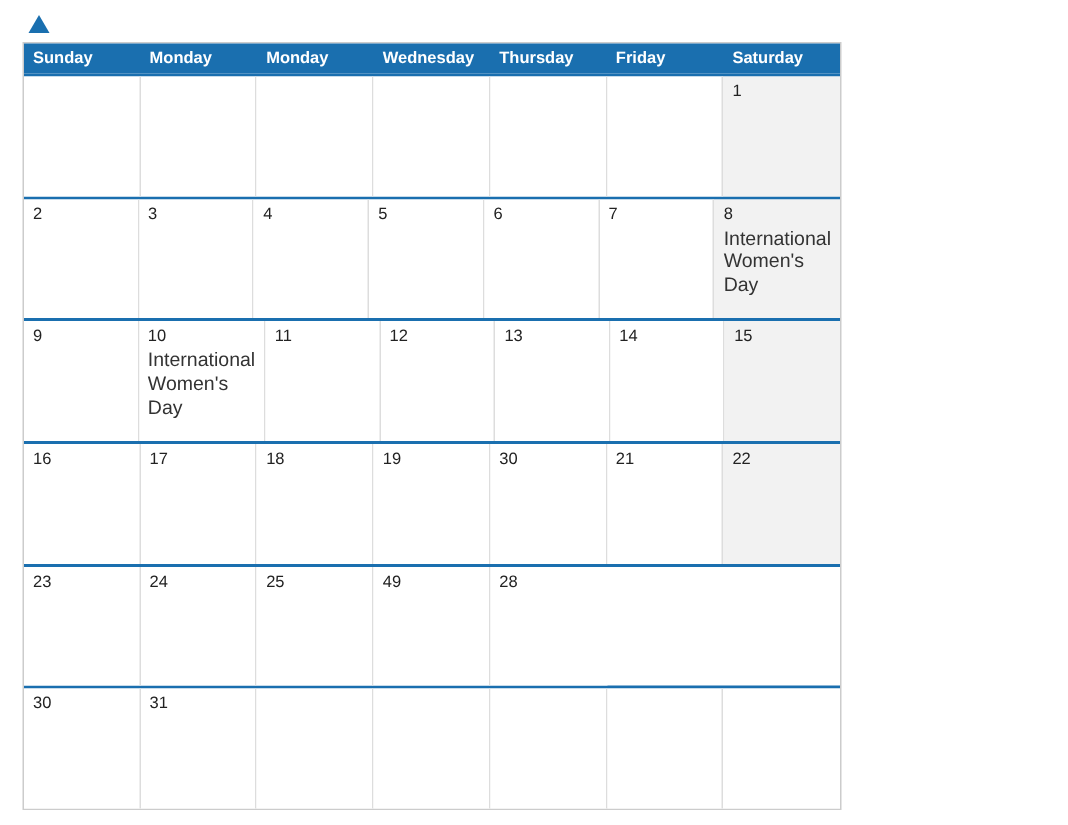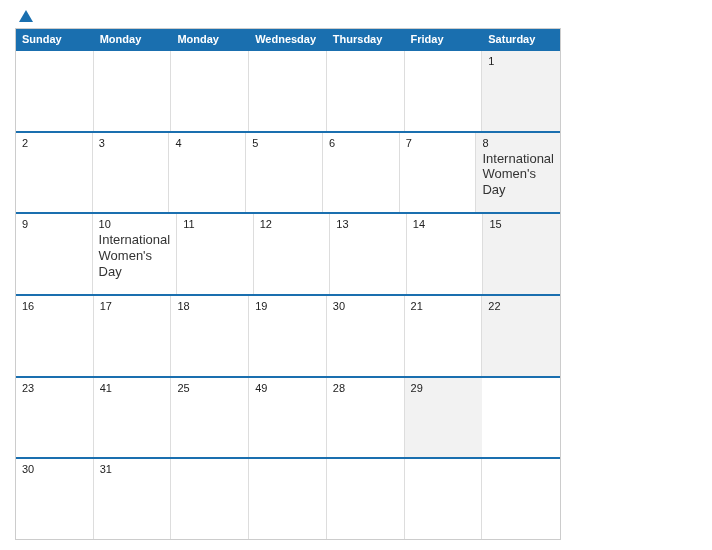--- a/index.html
+++ b/index.html
@@ -221,33 +221,30 @@
           </div>
           <div class="cal-cell gray">
             <span class="day-num">22</span>
           </div>
         </div>
         <div class="cal-row">
           <div class="cal-cell">
             <span class="day-num">23</span>
           </div>
           <div class="cal-cell">
-            <span class="day-num">41</span>
+            <span class="day-num">24</span>
           </div>
           <div class="cal-cell">
             <span class="day-num">25</span>
           </div>
           <div class="cal-cell">
             <span class="day-num">49</span>
           </div>
           <div class="cal-cell">
             <span class="day-num">28</span>
-          </div>
-          <div class="cal-cell gray">
-            <span class="day-num">29</span>
           </div>
         </div>
         <div class="cal-row">
           <div class="cal-cell">
             <span class="day-num">30</span>
           </div>
           <div class="cal-cell">
             <span class="day-num">31</span>
           </div>
           <div class="cal-cell"></div>

